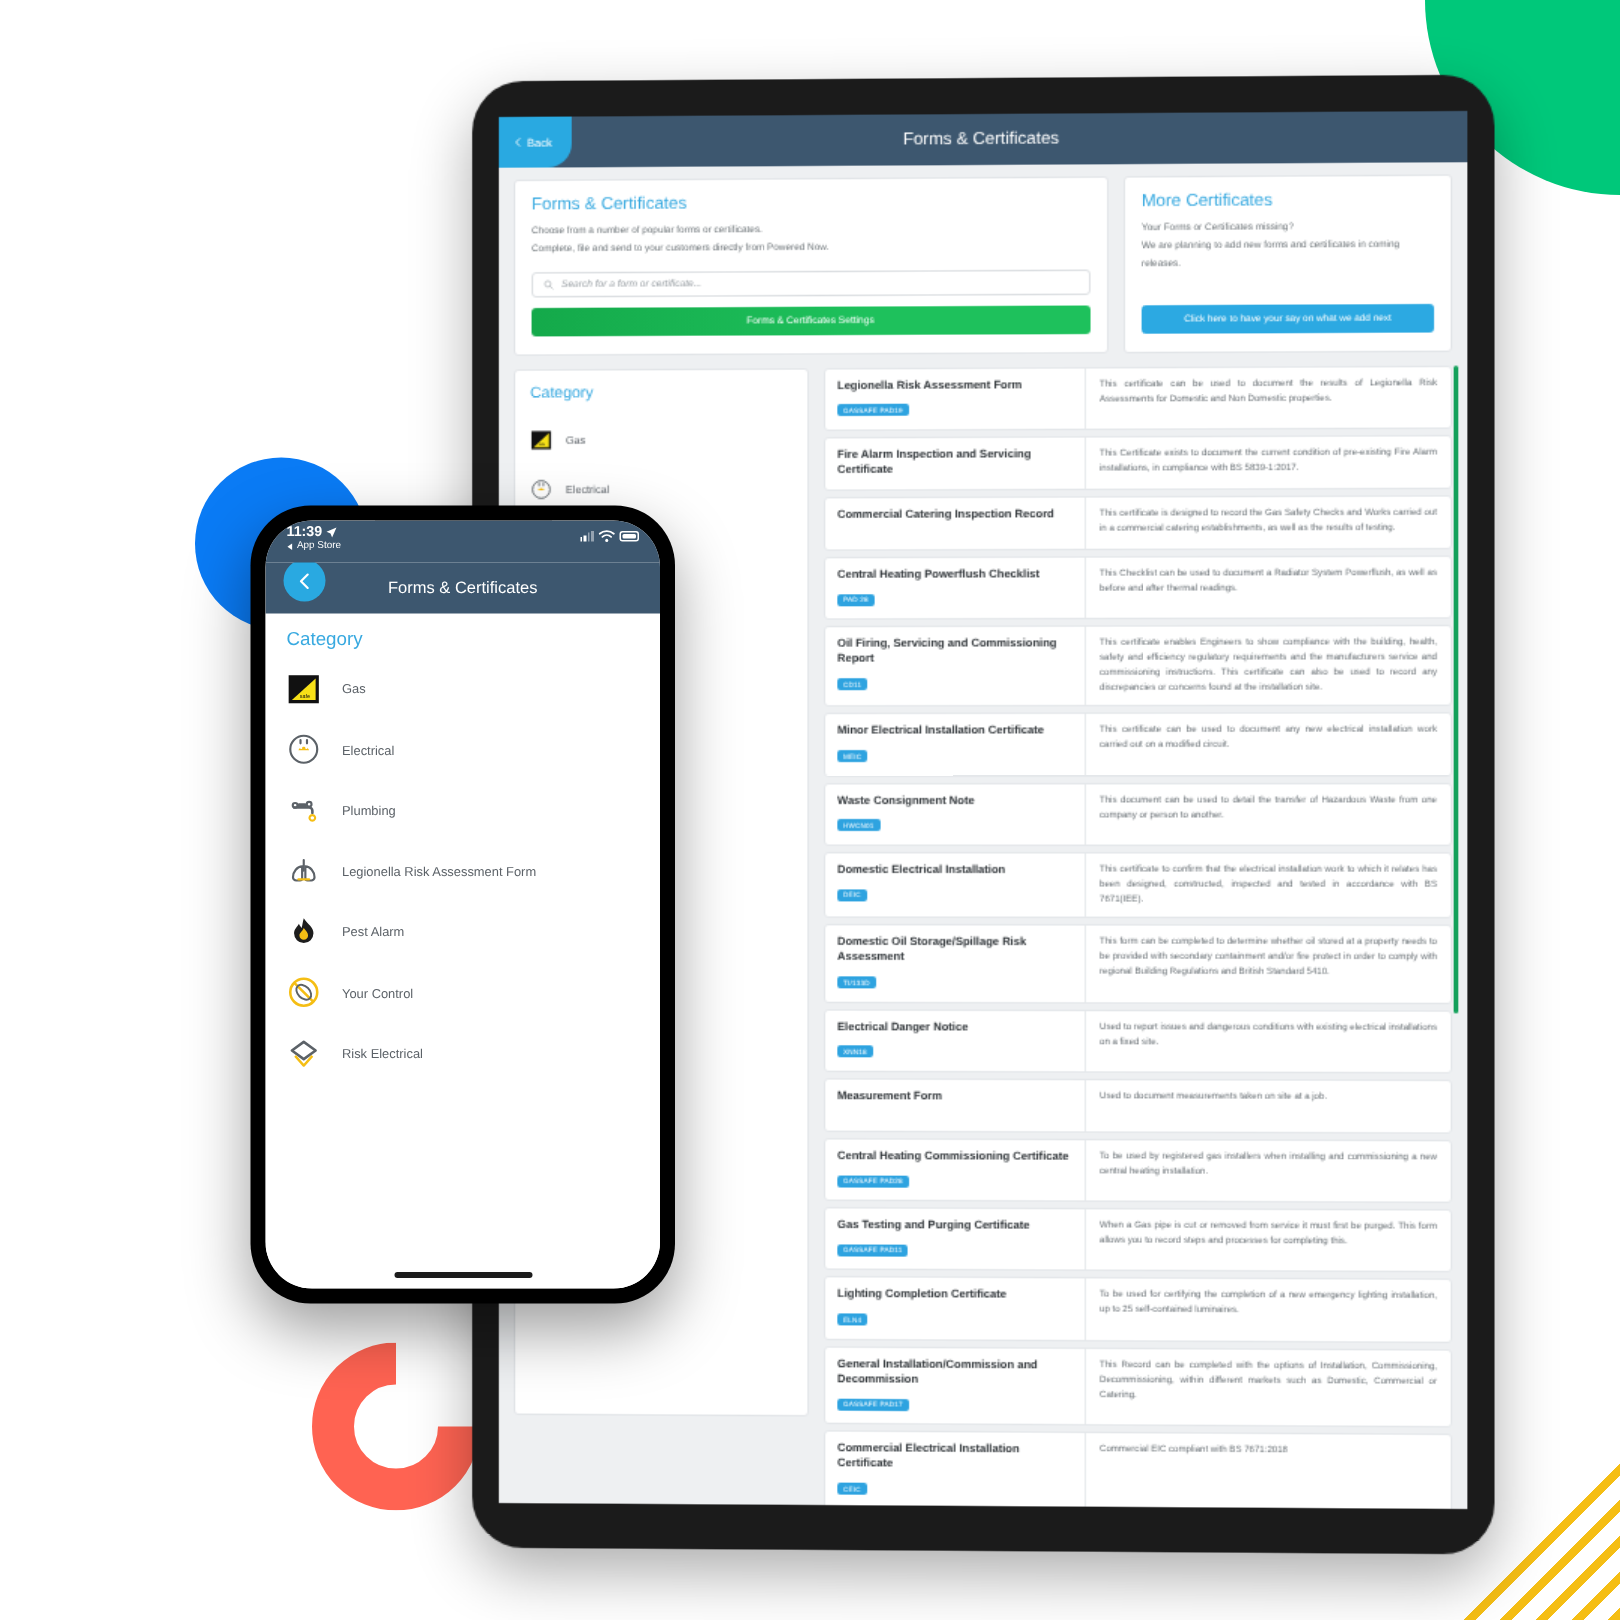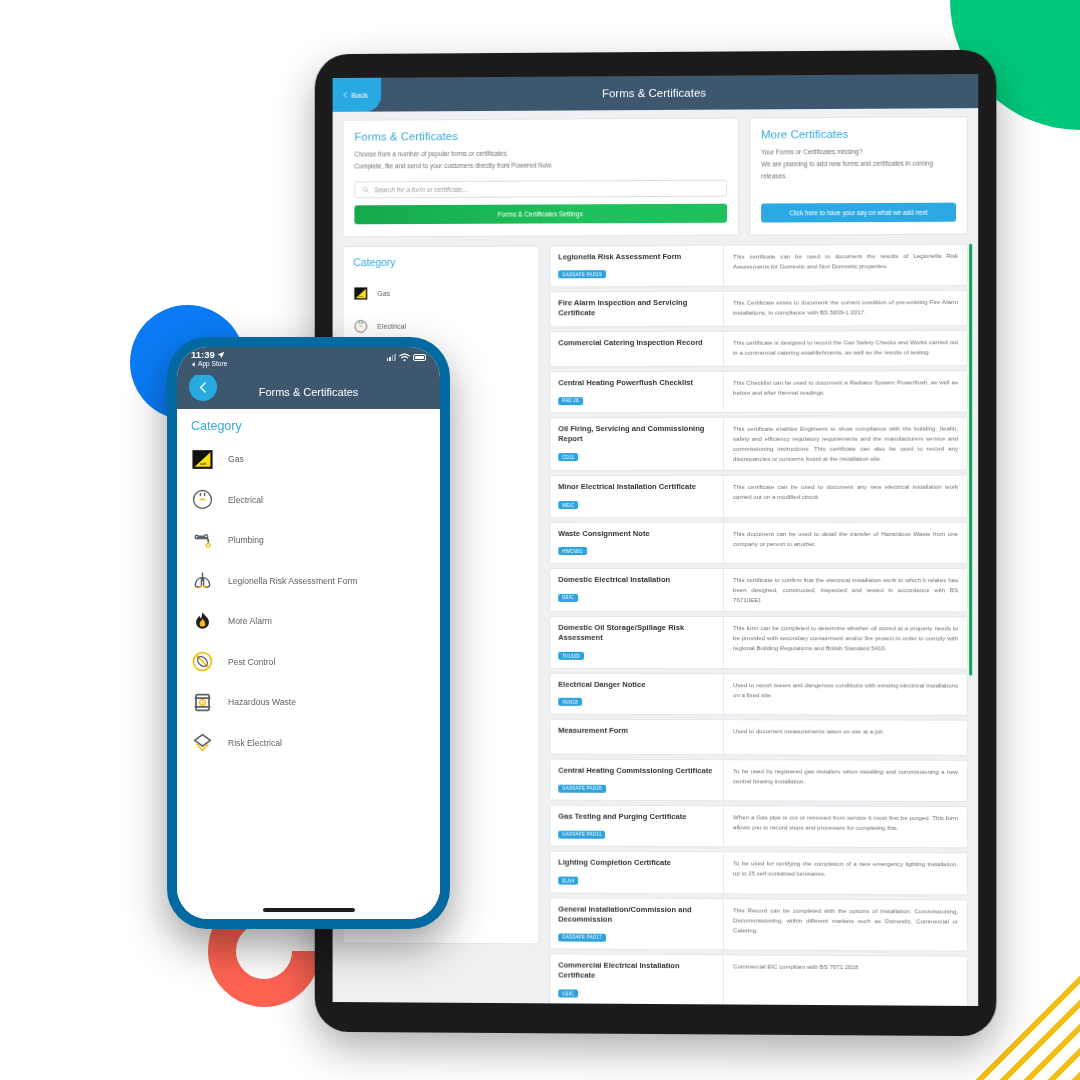--- a/index.html
+++ b/index.html
@@ -126,22 +126,22 @@
   }
   #t-scrollbar {
     position: absolute; right: -4px; top: 0; width: 3px; height: 430px;
     background: #13a05a; border-radius: 2px;
   }
 
   
   #phone {
     position: absolute;
     left: 167px; top: 337px;
-    width: 283px; height: 592px;
-    background: #0369a1;
+    width: 283px; height: 532px;
+    background: #000000;
     border-radius: 40px;
     box-shadow: 0 18px 42px rgba(0,0,0,0.38);
     padding: 10px;
     z-index: 5;
   }
   #phone-screen {
     width: 100%; height: 100%;
     background: #fff; border-radius: 31px; overflow: hidden;
     display: flex; flex-direction: column; position: relative;
   }
@@ -467,38 +467,29 @@
         <path d="M17.5 12 C22 12 26 17 26 22 a3 3 0 0 1-3 3 h-3.5 c-1.2 0-2-0.8-2-2 z" fill="none" stroke="#5c6268" stroke-width="2"></path>
         <path d="M11 24 h10" stroke="#F5BE14" stroke-width="2" stroke-linecap="round"></path>
             </svg>
             <span class="p-cat-label">Legionella Risk Assessment Form</span>
           </div>
           <div class="p-cat-item">
             <svg class="icn" width="23" height="23" viewBox="0 0 32 32">
               <path d="M16 3 c4 6 9 8 9 14 a9 9 0 0 1-18 0 c0-4 3-6 4.5-9 c0.8 2 2 3 2.5 4 C15 9 15 6 16 3z" fill="#1e1e1e"></path>
         <path d="M16 12 c2 3 4 4 4 7 a4 4 0 0 1-8 0 c0-2.5 2.5-3.5 4-7z" fill="#F5BE14"></path>
             </svg>
-            <span class="p-cat-label">More Alarm</span>
+            <span class="p-cat-label">Pest Alarm</span>
           </div>
           <div class="p-cat-item">
             <svg class="icn" width="23" height="23" viewBox="0 0 32 32">
               <circle cx="16" cy="16" r="12.5" fill="none" stroke="#F5BE14" stroke-width="2.4"></circle>
         <line x1="7.5" y1="7.5" x2="24.5" y2="24.5" stroke="#F5BE14" stroke-width="2.4"></line>
         <ellipse cx="16" cy="16" rx="5.5" ry="8" fill="none" stroke="#5c6268" stroke-width="1.8" transform="rotate(-45 16 16)"></ellipse>
             </svg>
-            <span class="p-cat-label">Pest Control</span>
-          </div>
-          <div class="p-cat-item">
-            <svg class="icn" width="23" height="23" viewBox="0 0 32 32">
-              <rect x="7" y="5" width="18" height="22" rx="1.5" fill="none" stroke="#5c6268" stroke-width="2.4"></rect>
-        <path d="M5 10 h22 M5 22 h22" stroke="#5c6268" stroke-width="2.4"></path>
-        <circle cx="16" cy="16" r="4" fill="none" stroke="#F5BE14" stroke-width="2"></circle>
-        <circle cx="16" cy="16" r="1.3" fill="#F5BE14"></circle>
-            </svg>
-            <span class="p-cat-label">Hazardous Waste</span>
+            <span class="p-cat-label">Your Control</span>
           </div>
           <div class="p-cat-item">
             <svg class="icn" width="23" height="23" viewBox="0 0 32 32">
               <path d="M16 5 L27 13 L16 21 L5 13 Z" fill="none" stroke="#5c6268" stroke-width="2.4" stroke-linejoin="round"></path>
         <path d="M8 18 L16 27 L24 18" fill="none" stroke="#F5BE14" stroke-width="2.2" stroke-linejoin="round"></path>
             </svg>
             <span class="p-cat-label">Risk Electrical</span>
           </div>
         </div>
     </div>

